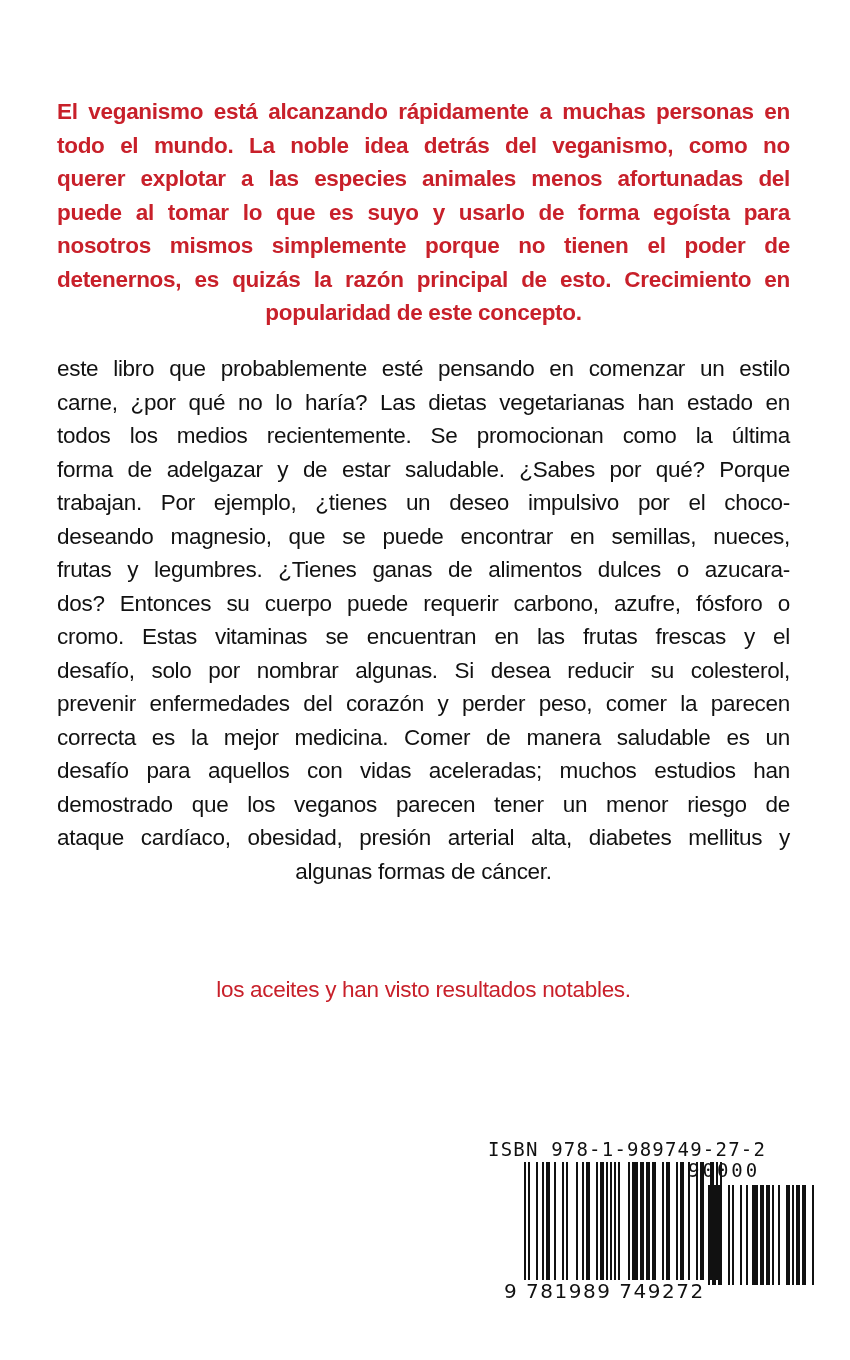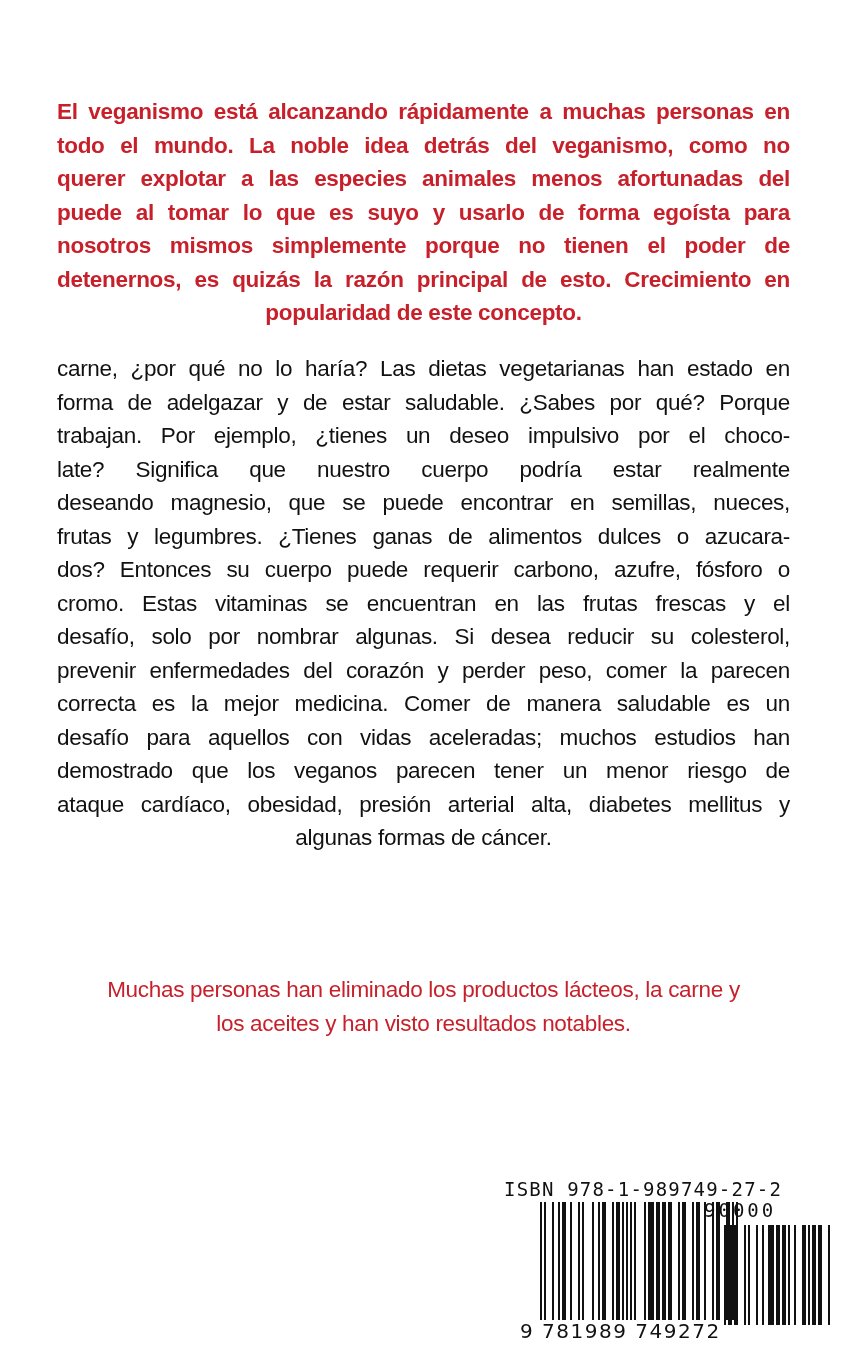--- a/index.html
+++ b/index.html
@@ -14,21 +14,21 @@
     letter-spacing: -0.3px;
   }
   .block .ln { display: block; text-align: justify; text-align-last: justify; white-space: nowrap; }
   .block .ln.last { text-align-last: center; }
   .red { color: #c8202a; }
   .black { color: #111111; }
   #intro { top: 95px; font-weight: bold; }
   #body { top: 352px; }
   #outro { top: 973px; }
 
-  .barcode-wrap { position: absolute; left: 500px; top: 1138px; width: 300px; height: 170px; margin-top: 40px; }
+  .barcode-wrap { position: absolute; left: 484px; top: 1138px; width: 300px; height: 170px; }
   .isbn-text {
     position: absolute; left: 4px; top: 0; font-family: "DejaVu Sans Mono", monospace;
     font-size: 19px; letter-spacing: 1.2px; color: #111;
   }
   .addon-num {
     position: absolute; left: 204px; top: 21px; font-family: "DejaVu Sans Mono", monospace;
     font-size: 19px; letter-spacing: 3px; color: #111;
   }
   .bars-main { position: absolute; left: 40px; top: 24px; height: 118px; display: flex; align-items: flex-start; }
   .bars-addon { position: absolute; left: 224px; top: 47px; height: 100px; display: flex; align-items: flex-start; }
@@ -46,39 +46,39 @@
   <span class="ln">El veganismo está alcanzando rápidamente a muchas personas en</span>
   <span class="ln">todo el mundo. La noble idea detrás del veganismo, como no</span>
   <span class="ln">querer explotar a las especies animales menos afortunadas del</span>
   <span class="ln">puede al tomar lo que es suyo y usarlo de forma egoísta para</span>
   <span class="ln">nosotros mismos simplemente porque no tienen el poder de</span>
   <span class="ln">detenernos, es quizás la razón principal de esto. Crecimiento en</span>
   <span class="ln last">popularidad de este concepto.</span>
 </div>
 
 <div id="body" class="block black">
+  <span class="ln">este libro que probablemente esté pensando en comenzar un estilo</span>
   <span class="ln">carne, ¿por qué no lo haría? Las dietas vegetarianas han estado en</span>
+  <span class="ln">todos los medios recientemente. Se promocionan como la última</span>
   <span class="ln">forma de adelgazar y de estar saludable. ¿Sabes por qué? Porque</span>
   <span class="ln">trabajan. Por ejemplo, ¿tienes un deseo impulsivo por el choco-</span>
-  <span class="ln">late? Significa que nuestro cuerpo podría estar realmente</span>
   <span class="ln">deseando magnesio, que se puede encontrar en semillas, nueces,</span>
   <span class="ln">frutas y legumbres. ¿Tienes ganas de alimentos dulces o azucara-</span>
   <span class="ln">dos? Entonces su cuerpo puede requerir carbono, azufre, fósforo o</span>
   <span class="ln">cromo. Estas vitaminas se encuentran en las frutas frescas y el</span>
   <span class="ln">desafío, solo por nombrar algunas. Si desea reducir su colesterol,</span>
   <span class="ln">prevenir enfermedades del corazón y perder peso, comer la parecen</span>
   <span class="ln">correcta es la mejor medicina. Comer de manera saludable es un</span>
   <span class="ln">desafío para aquellos con vidas aceleradas; muchos estudios han</span>
   <span class="ln">demostrado que los veganos parecen tener un menor riesgo de</span>
   <span class="ln">ataque cardíaco, obesidad, presión arterial alta, diabetes mellitus y</span>
   <span class="ln last">algunas formas de cáncer.</span>
 </div>
 
 <div id="outro" class="block red">
-  <span class="ln last">Muchas personas han eliminado los productos lácteos, la carne y</span>
   <span class="ln last">los aceites y han visto resultados notables.</span>
 </div>
 
 <div class="barcode-wrap">
   <div class="isbn-text">ISBN 978-1-989749-27-2</div>
   <div class="addon-num">90000</div>
   <div class="bars-main" id="barsMain">
       <div class="bar" style="width: 2px;"></div>
       <div class="gap" style="width: 2px;"></div>
       <div class="bar" style="width: 2px;"></div>

